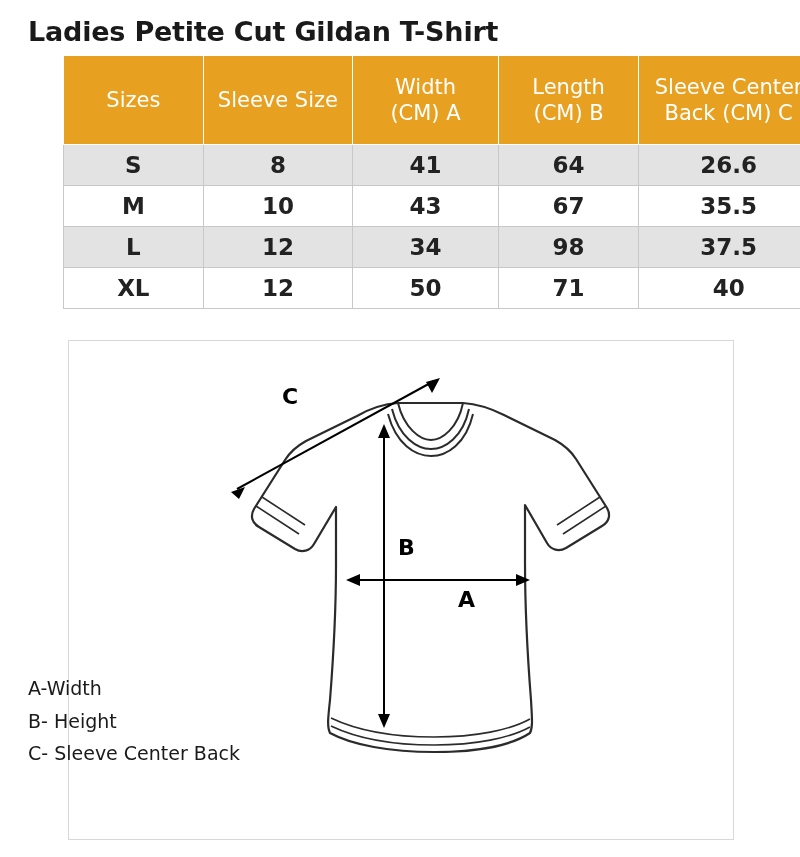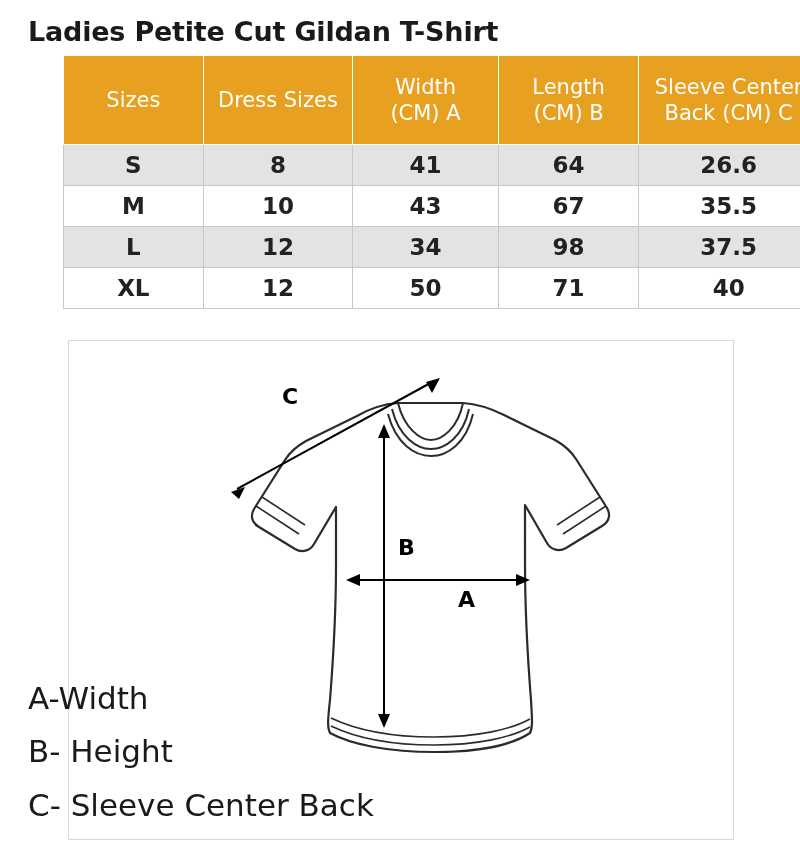--- a/index.html
+++ b/index.html
@@ -89,21 +89,21 @@
     height: 500px;
     border: 1px solid #d8d8d8;
     background: #ffffff;
     box-sizing: border-box;
   }
 
   .legend {
     position: absolute;
     left: 28px;
     top: 318px;
-    font-size: 31px;
+    font-size: 19px;
     line-height: 1.72;
     color: #1a1a1a;
     font-family: "DejaVu Sans", sans-serif;
   }
   .legend div { white-space: pre; }
 
   svg.shirt {
     position: absolute;
     left: 0;
     top: 0;
@@ -131,21 +131,21 @@
           <col class="c2">
           <col class="c3">
           <col class="c4">
       </colgroup>
       <thead>
         <tr>
           <th>
             <span>Sizes</span>
           </th>
           <th>
-            <span>Dress Sizes</span>
+            <span>Sleeve Size</span>
           </th>
           <th>
             <div>Width</div>
             <div>(CM) A</div>
           </th>
           <th>
             <div>Length</div>
             <div>(CM) B</div>
           </th>
           <th>

